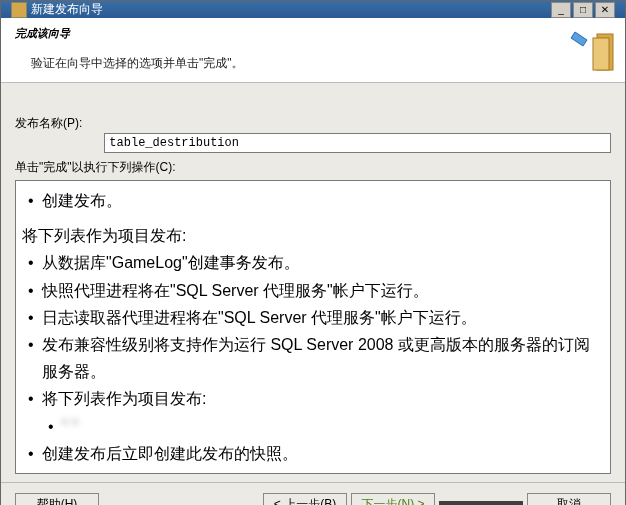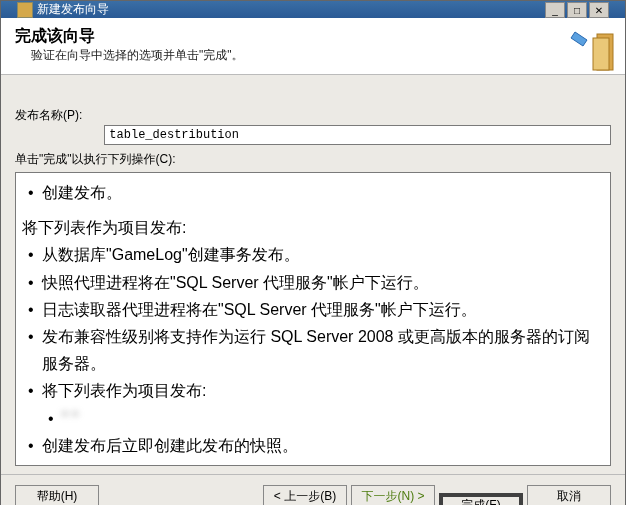--- a/index.html
+++ b/index.html
@@ -1,24 +1,24 @@
 <!DOCTYPE html>
 <html><head>
 <meta charset="utf-8">
 <style>
 * { box-sizing: border-box; margin: 0; padding: 0; }
 body { font-family: "Microsoft YaHei", SimSun, sans-serif; font-size: 12px; background: #fff; width: 626px; height: 505px; overflow: hidden; }
 .window { width: 626px; height: 505px; border: 1px solid #666; background: #eceae5; display: flex; flex-direction: column; }
-.titlebar { background: linear-gradient(#3a6ea5, #2a5a95); color: #fff; height: 22px; display: flex; align-items: flex-end; padding: 0 16px; }
+.titlebar { background: linear-gradient(#3a6ea5, #2a5a95); color: #fff; height: 22px; display: flex; align-items: center; padding: 0 10px; }
 .titlebar .icon { width: 16px; height: 16px; background: #d4a84a; border: 1px solid #886; margin-right: 4px; flex-shrink: 0; }
 .titlebar .title { flex: 1; font-size: 12px; }
 .titlebar .ctrls { display: flex; gap: 2px; }
 .titlebar .ctrl { width: 20px; height: 16px; background: #d4d0c8; border: 1px solid #888; color: #000; font-size: 10px; display: flex; align-items: center; justify-content: center; cursor: default; font-family: Arial; }
 .header { background: #fff; border-bottom: 1px solid #bbb; padding: 8px 14px 10px; display: flex; position: relative; }
-.header .text h2 { font-size: 16px; font-weight: bold; margin-bottom: 0; }
+.header .text h2 { font-size: 11px; font-weight: bold; margin-bottom: 14px; font-style: italic; }
 .header .text p { font-size: 12px; color: #222; padding-left: 16px; }
 .header .banner { position: absolute; right: 8px; top: 8px; width: 48px; height: 48px; }
 .header .banner svg { width: 48px; height: 48px; }
 .body { flex: 1; padding: 10px 14px 8px; background: #eceae5; display: flex; flex-direction: column; }
 .namerow { display: flex; align-items: center; margin-bottom: 6px; gap: 22px; }
 .namerow label { white-space: nowrap; }
 .namerow input { flex: 1; border: 1px solid #7a7a7a; padding: 2px 4px; font-size: 12px; font-family: "Courier New", monospace; margin-top: 40px; }
 .subhead { margin-bottom: 4px; }
 .listbox { flex: 1; background: #fff; border: 1px solid #7a7a7a; padding: 6px 10px 6px 6px; overflow: auto; font-size: 16px; line-height: 1.7; }
 .listbox ul { list-style: none; }

